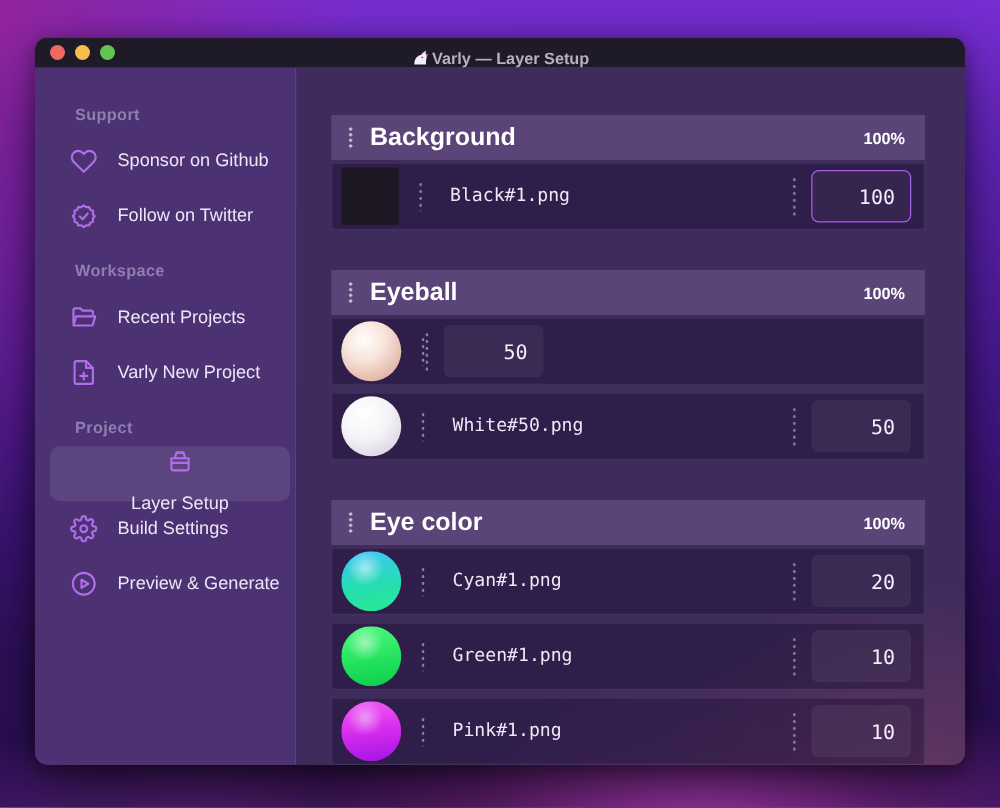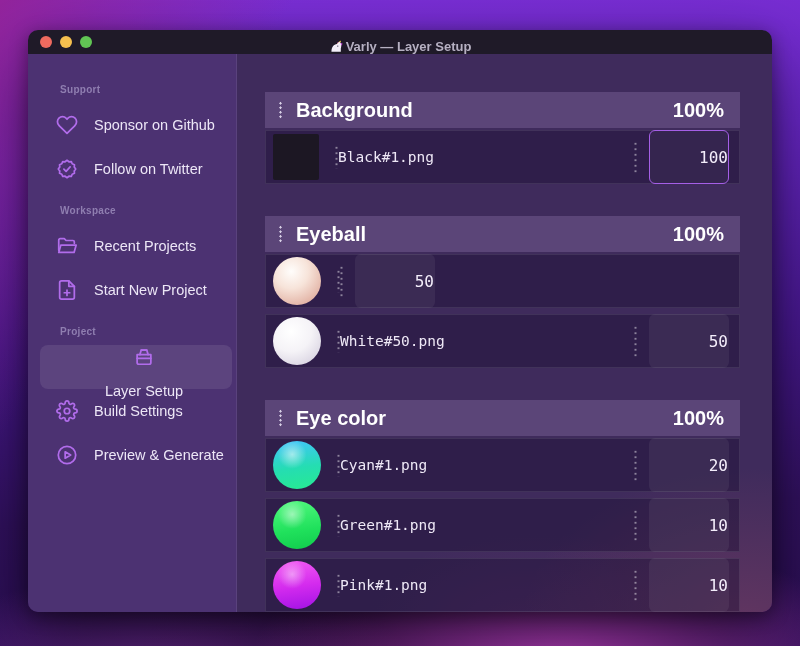--- a/index.html
+++ b/index.html
@@ -30,21 +30,21 @@
   .tl-zoom  { background:#61c554; }
   .tb-title { position:absolute; left:50%; top:0; height:32px; transform:translateX(-50%);
     display:flex; align-items:center; gap:2px;
     font-size:13px; font-weight:bold; color:#b6b0c2; white-space:nowrap; }
 
   .window-body { display:flex; height:558px; }
 
   
   .sidebar { width:209px; flex:none; background:#4c3272;
     border-right:1px solid rgba(255,255,255,.08); padding-top:30px; }
-  .section-label { margin:0 0 8px 32px; font-size:10px; font-weight:bold;
+  .section-label { margin:0 0 8px 32px; font-size:13px; font-weight:bold;
     letter-spacing:.3px; color:#8f7eb0; }
   .nav-section { margin-bottom:14px; }
   .nav-item { height:44px; margin:0 4px 0 12px; padding-left:16px; border-radius:8px;
     display:flex; align-items:center; gap:16px; cursor:default; }
   .nav-item.active { background:rgba(255,255,255,.09);flex-direction:column; }
   .nav-icon { width:22px; height:22px; flex:none; display:flex; align-items:center; }
   .nav-icon svg { width:22px; height:22px; stroke:var(--accent); stroke-width:1.9;
     fill:none; stroke-linecap:round; stroke-linejoin:round; }
   .nav-label { font-size:14.5px; color:#ece6f6; }
 
@@ -52,21 +52,21 @@
   .content { flex:1; padding:38px 32px 0 28px; overflow:hidden; position:relative;
     background:
       radial-gradient(60% 40% at 95% 102%, rgba(235,95,115,.20) 0%, rgba(235,95,115,0) 70%),
       radial-gradient(45% 25% at 55% 103%, rgba(200,70,160,.12) 0%, rgba(200,70,160,0) 70%),
       #3f2b5c; }
 
   .group { margin-bottom:32px; }
   .group-header { height:36px; background:#5b4578; display:flex; align-items:center;
     padding:0 16px 0 14px; }
   .group-title { font-size:20px; font-weight:bold; color:#ffffff; margin-left:14px; }
-  .group-weight { margin-left:auto; font-size:20px; font-weight:bold; color:#ffffff; }
+  .group-weight { margin-left:auto; font-size:13px; font-weight:bold; color:#ffffff; }
   .rows { margin-top:2px; }
   .row { height:54px; background:rgba(22,11,46,.38);
     border:1px solid rgba(255,255,255,.09);
     display:flex; align-items:center; padding:0 10px 0 7px; margin-bottom:6px; }
   .row:last-child { margin-bottom:0; }
 
   .thumb { width:48px; height:48px; flex:none; margin-right:16px; border-radius:50%; }
   .t-black-square { width:46px; height:46px; border-radius:2px; background:#1c1723; }
   .t-red-ball   { background:radial-gradient(circle at 38% 30%, #fffdfb 0%, #f7e4da 38%, #e3b4a6 78%, #cf9c90 100%); }
   .t-white-ball { background:radial-gradient(circle at 38% 30%, #ffffff 0%, #f5f3f7 45%, #dcd7e4 80%, #c9c3d5 100%); }
@@ -75,25 +75,25 @@
   .t-pink-ball  { background:radial-gradient(circle at 40% 28%, rgba(255,255,255,.45) 0%, rgba(255,255,255,0) 32%), linear-gradient(172deg, #f058f2 5%, #d42bee 52%, #a815e6 95%); }
 
   .drag-dots { width:3px; height:18px; flex:none;
     background-image:radial-gradient(circle, #d9d1e7 1.1px, rgba(0,0,0,0) 1.3px);
     background-size:3px 4.5px; background-repeat:repeat-y; }
   .vsep { width:3px; height:24px; flex:none;
     background-image:radial-gradient(circle, rgba(255,255,255,.45) 1px, rgba(0,0,0,0) 1.2px);
     background-size:3px 5.5px; background-repeat:repeat-y; }
   .vsep.tall { height:32px; }
 
-  .filename { flex:1; font-family:"DejaVu Sans Mono", monospace;
+  .filename { flex:1; margin-left:22px; font-family:"DejaVu Sans Mono", monospace;
     font-size:14.5px; color:#eee8f6; }
-  .value-input { width:80px; height:54px; margin-left:12px; flex:none;
+  .value-input { width:80px; height:42px; margin-left:12px; flex:none;
     background:rgba(255,255,255,.06); border:1.5px solid rgba(0,0,0,0);
-    border-radius:6px; text-align:right; 
+    border-radius:6px; text-align:right; padding-right:12px;
     font-family:"DejaVu Sans Mono", monospace; font-size:16px; color:#f4eefb; outline:none; }
   .value-input.focused { border-color:var(--focus); background:rgba(255,255,255,.03); }
 </style>
 </head>
 <body>
 
 <div class="backdrop"></div>
 
 <div class="window">
   <div class="titlebar">
@@ -153,21 +153,21 @@
 
   <div class="nav-item">
     <span class="nav-icon">
               <svg viewBox="0 0 24 24">
                 <path d="M14 2H6a2 2 0 0 0-2 2v16a2 2 0 0 0 2 2h12a2 2 0 0 0 2-2V8z"></path>
                 <polyline points="14 2 14 8 20 8"></polyline>
                 <line x1="12" y1="18" x2="12" y2="12"></line>
                 <line x1="9" y1="15" x2="15" y2="15"></line>
               </svg>
             </span>
-    <span class="nav-label">Start New Project</span>
+    <span class="nav-label">Varly New Project</span>
   </div>
 </div>
 
   <div class="nav-section">
     <div class="section-label">Project</div>
 
   <div class="nav-item active">
     <span class="nav-icon">
               <svg viewBox="0 0 24 24">
                 <path d="M4.5 10.5h15V19a2 2 0 0 1-2 2h-11a2 2 0 0 1-2-2v-8.5z"></path>

